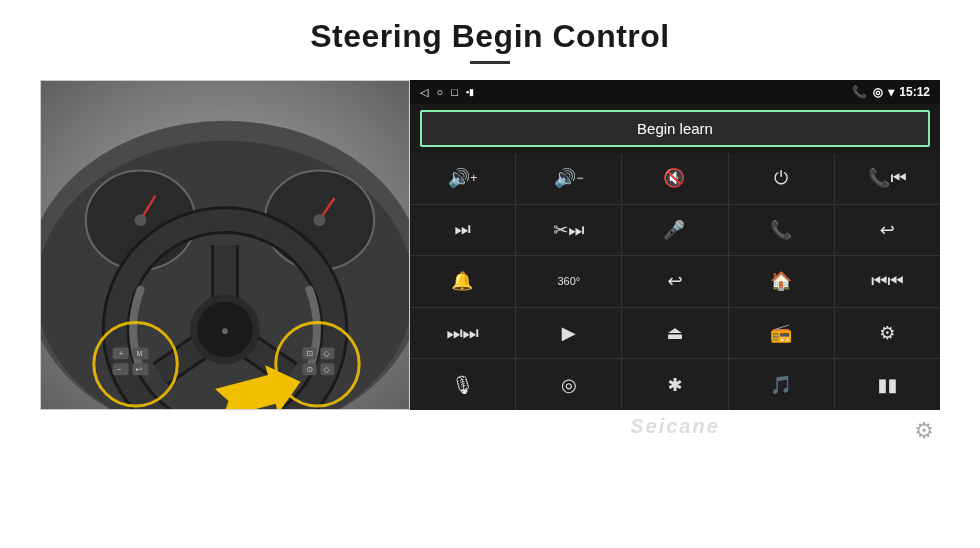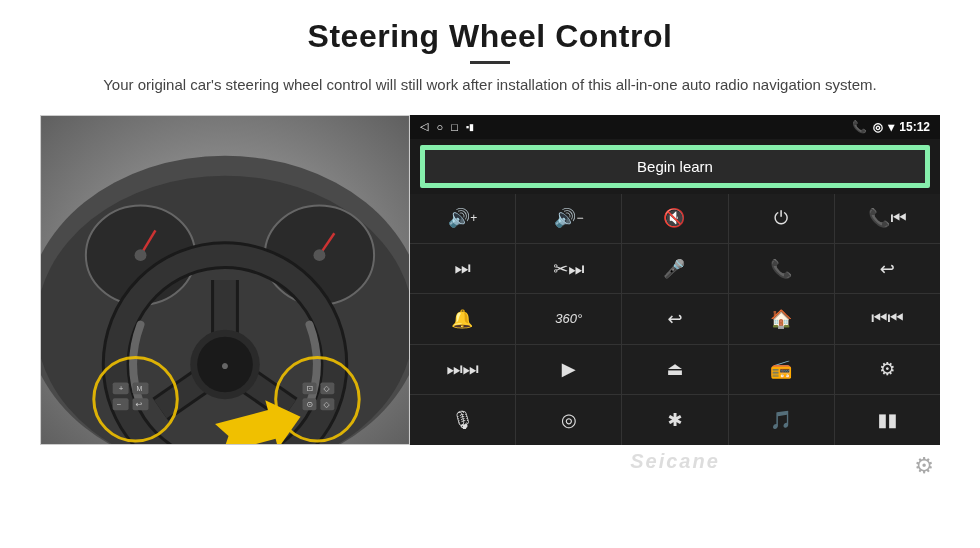--- a/index.html
+++ b/index.html
@@ -107,21 +107,21 @@
 
     .begin-learn-row {
       padding: 6px 10px;
       background: #1a1a1a;
     }
 
     .begin-learn-btn {
       width: 100%;
       padding: 8px;
       background: #2a2a2a;
-      border: 5px solid #86efac;
+      border: 2px solid #86efac;
       color: #fff;
       font-size: 15px;
       text-align: center;
       cursor: pointer;
       border-radius: 2px;
     }
 
     .controls-grid {
       display: grid;
       grid-template-columns: repeat(5, 1fr);
@@ -170,23 +170,22 @@
       flex: 1;
       display: flex;
       flex-direction: column;
     }
   </style>
 </head>
 <body>
 
 <div class="page-container">
   <div class="title-section">
-    <h1 class="main-title">Steering Wheel Control</h1>
+    <h1 class="main-title">Steering Begin Control</h1>
     <div class="title-divider"></div>
-    <p class="subtitle">Your original car's steering wheel control will still work after installation of this all-in-one auto radio navigation system.</p>
   </div>
 
   <div class="content-area">
 
     <div class="car-image-container">
       <svg class="car-svg-bg" viewBox="0 0 370 330" xmlns="http://www.w3.org/2000/svg">
 
         <rect width="370" height="330" fill="#8a8a8a"></rect>
 
         <rect width="370" height="330" fill="url(#bgGrad)"></rect>
@@ -286,21 +285,21 @@
           <div class="ctrl-cell" title="Power">⏻</div>
           <div class="ctrl-cell" title="Prev/Call">📞⏮</div>
 
           <div class="ctrl-cell" title="Next Track">⏭</div>
           <div class="ctrl-cell" title="Fast Forward">✂⏭</div>
           <div class="ctrl-cell" title="Microphone">🎤</div>
           <div class="ctrl-cell" title="Call">📞</div>
           <div class="ctrl-cell" title="Hang Up">↩</div>
 
           <div class="ctrl-cell" title="Horn">🔔</div>
-          <div class="ctrl-cell" title="360 Camera" style="font-size:13px;font-style:italic;">360°</div>
+          <div class="ctrl-cell" title="360 Camera" style="font-size:11px;">360°</div>
           <div class="ctrl-cell" title="Back">↩</div>
           <div class="ctrl-cell" title="Home">🏠</div>
           <div class="ctrl-cell" title="Previous">⏮⏮</div>
 
           <div class="ctrl-cell" title="Skip">⏭⏭</div>
           <div class="ctrl-cell" title="Navigation">▶</div>
           <div class="ctrl-cell" title="Eject">⏏</div>
           <div class="ctrl-cell" title="Radio">📻</div>
           <div class="ctrl-cell" title="Settings">⚙</div>
 

